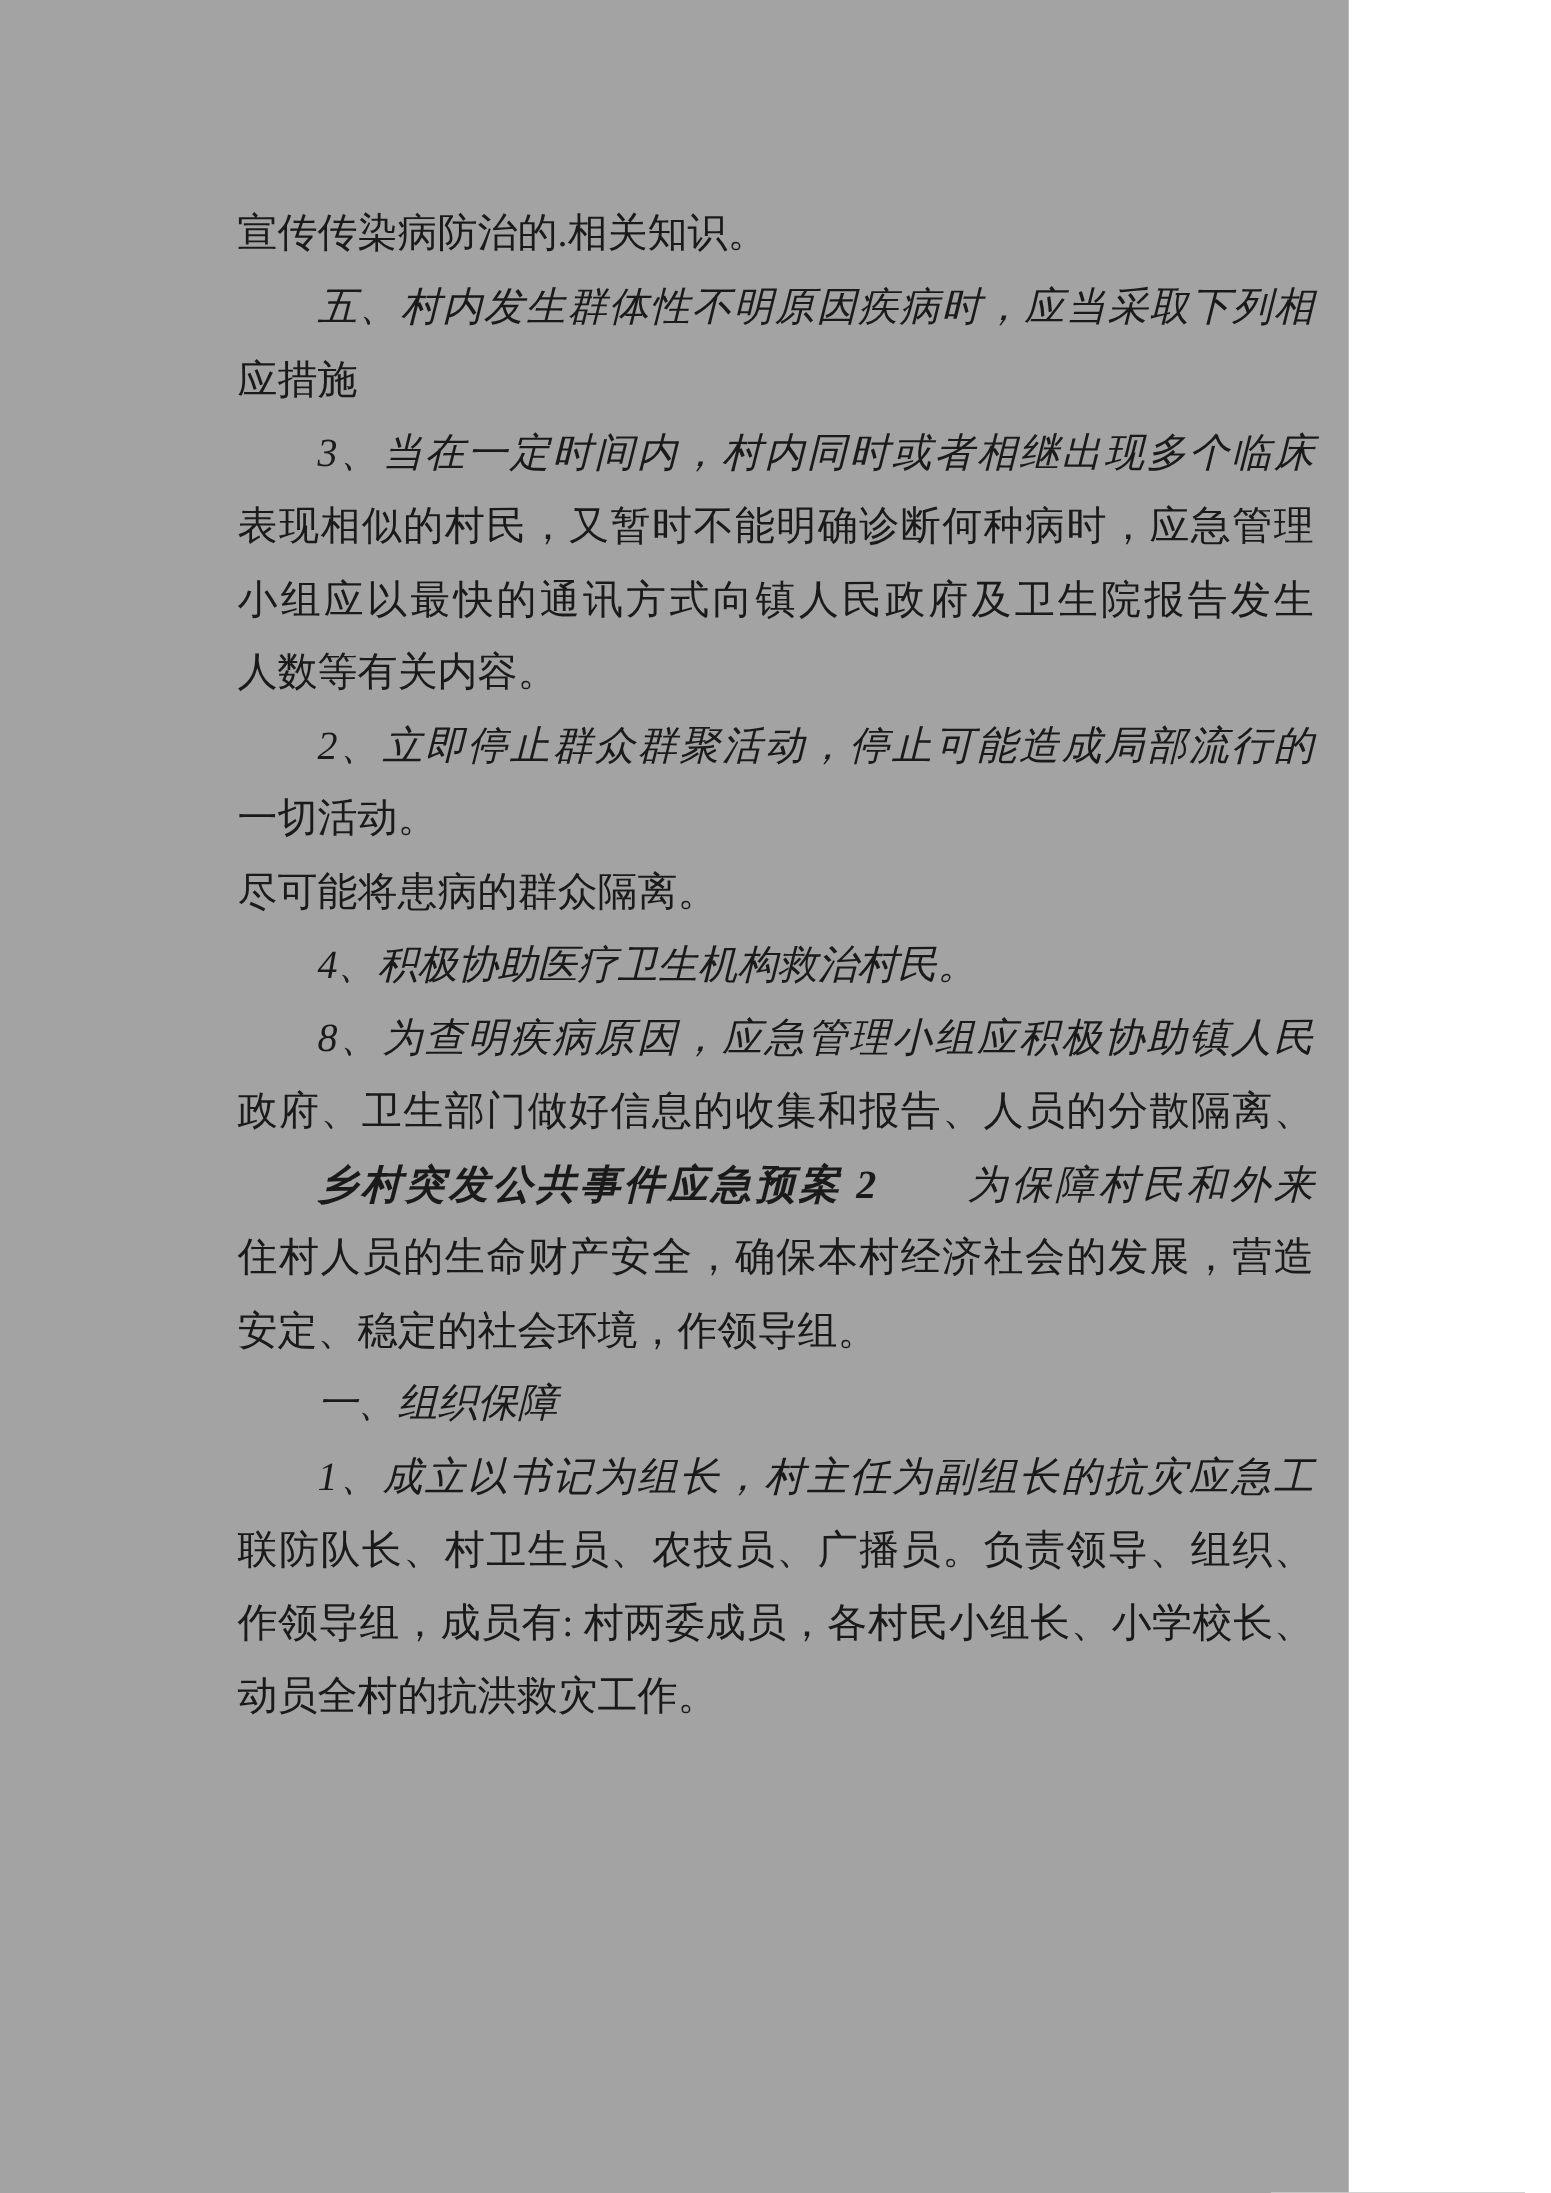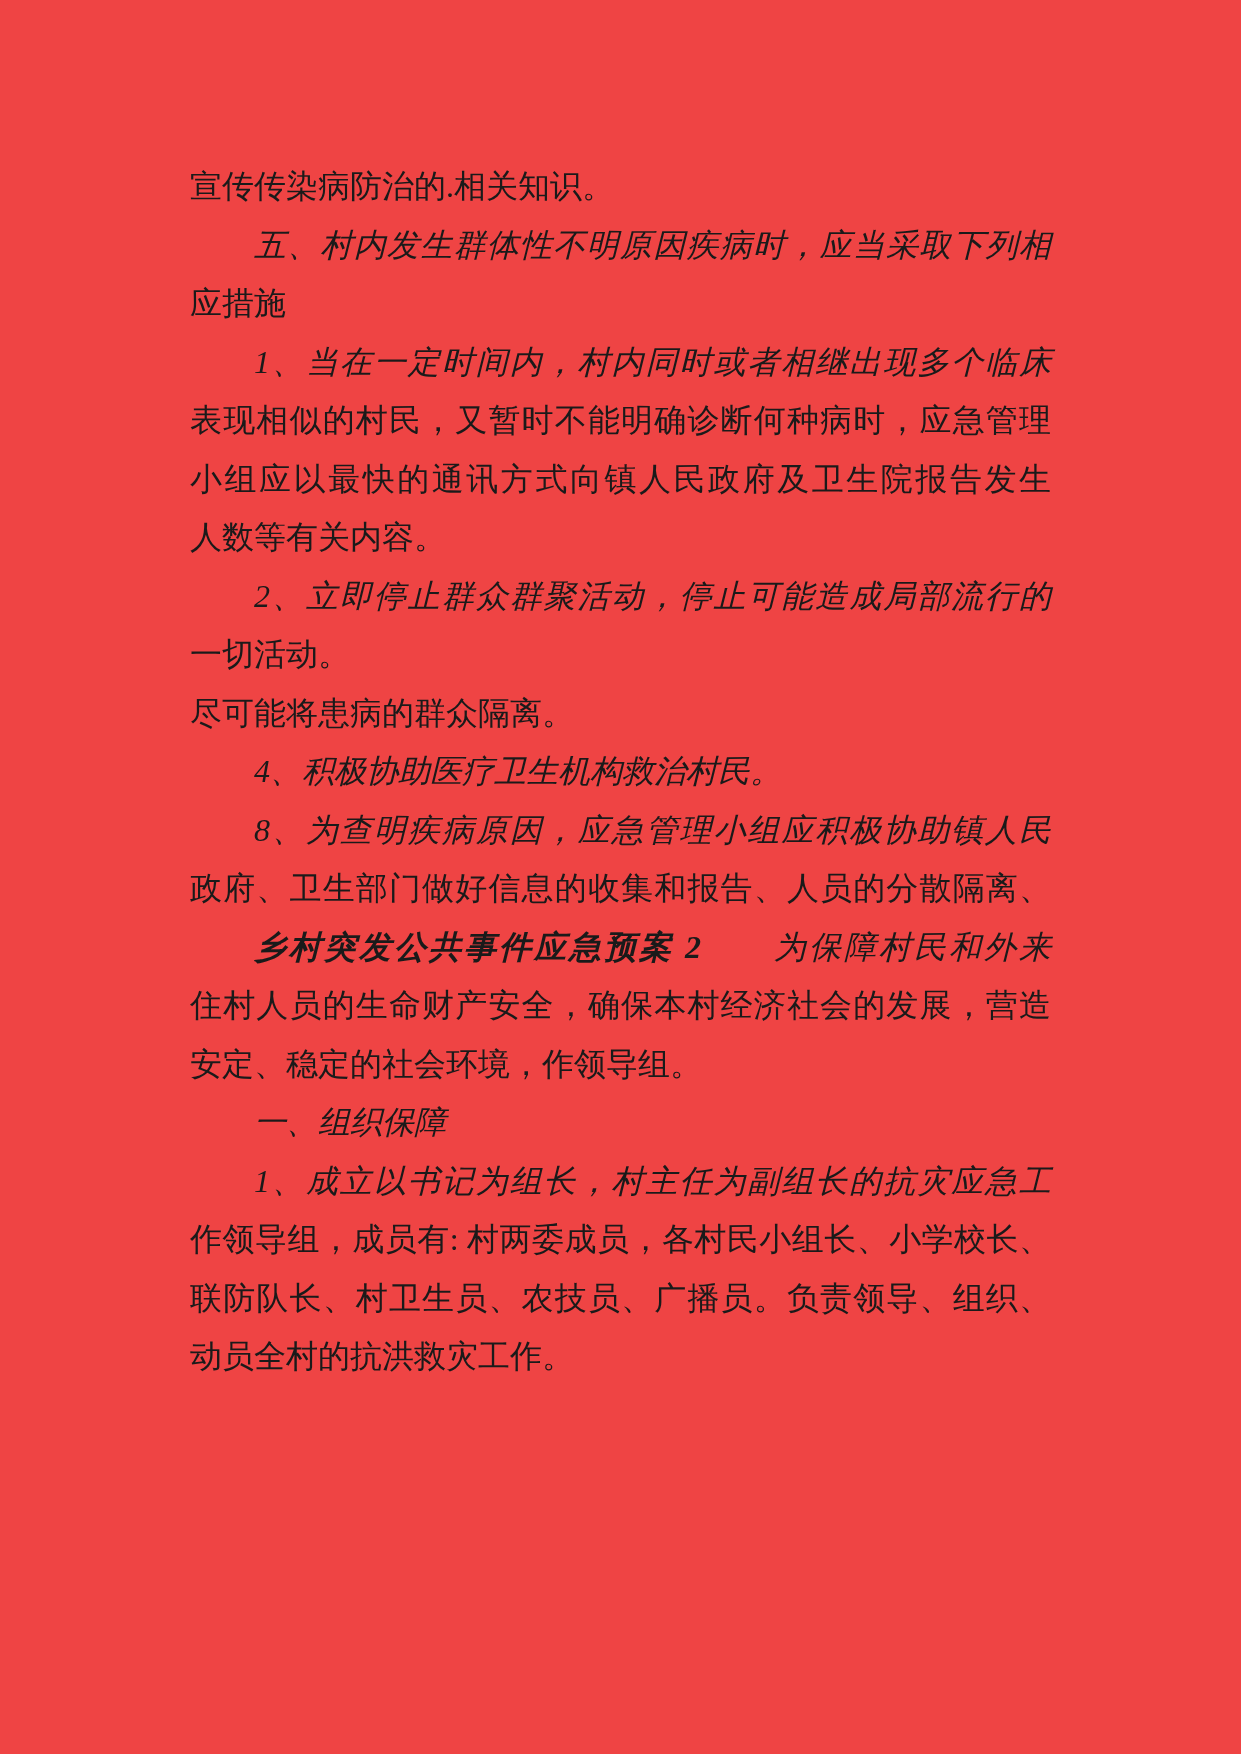--- a/index.html
+++ b/index.html
@@ -10,23 +10,24 @@
     width: 1241px;
     height: 1754px;
     background: #ffffff;
     overflow: hidden;
     position: relative;
   }
   .page {
     position: absolute;
     left: 0;
     top: 0;
-    width: 1241px;
+    width: 1053px;
     height: 1754px;
-    background: #ef4444;
+    background: #a3a3a3;
+    padding-left: 26px;
   }
   .text-block {
     position: absolute;
     left: 190px;
     top: 157px;
     width: 861px;
     font-family: "Liberation Serif", "DejaVu Serif", serif;
     font-size: 32px;
     line-height: 58.5px;
     color: #1a1a1a;
@@ -50,32 +51,32 @@
   }
 </style>
 </head>
 <body>
 
 <div class="page">
   <div class="text-block" style="color: rgb(26, 26, 26);">
       <div class="line">宣传传染病防治的.相关知识。</div>
       <div class="line indent justify">五、村内发生群体性不明原因疾病时，应当采取下列相</div>
       <div class="line">应措施</div>
-      <div class="line indent justify">1、当在一定时间内，村内同时或者相继出现多个临床</div>
+      <div class="line indent justify">3、当在一定时间内，村内同时或者相继出现多个临床</div>
       <div class="line justify">表现相似的村民，又暂时不能明确诊断何种病时，应急管理</div>
       <div class="line justify">小组应以最快的通讯方式向镇人民政府及卫生院报告发生</div>
       <div class="line">人数等有关内容。</div>
       <div class="line indent justify">2、立即停止群众群聚活动，停止可能造成局部流行的</div>
       <div class="line">一切活动。</div>
       <div class="line">尽可能将患病的群众隔离。</div>
       <div class="line indent">4、积极协助医疗卫生机构救治村民。</div>
       <div class="line indent justify">8、为查明疾病原因，应急管理小组应积极协助镇人民</div>
       <div class="line justify">政府、卫生部门做好信息的收集和报告、人员的分散隔离、</div>
       <div class="line indent justify"><span class="bold">乡村突发公共事件应急预案 2</span><span>　　为保障村民和外来</span></div>
       <div class="line justify">住村人员的生命财产安全，确保本村经济社会的发展，营造</div>
       <div class="line">安定、稳定的社会环境，作领导组。</div>
       <div class="line indent">一、组织保障</div>
       <div class="line indent justify">1、成立以书记为组长，村主任为副组长的抗灾应急工</div>
+      <div class="line justify">联防队长、村卫生员、农技员、广播员。负责领导、组织、</div>
       <div class="line justify">作领导组，成员有: 村两委成员，各村民小组长、小学校长、</div>
-      <div class="line justify">联防队长、村卫生员、农技员、广播员。负责领导、组织、</div>
       <div class="line">动员全村的抗洪救灾工作。</div>
     </div>
 </div>
 
 </body></html>

